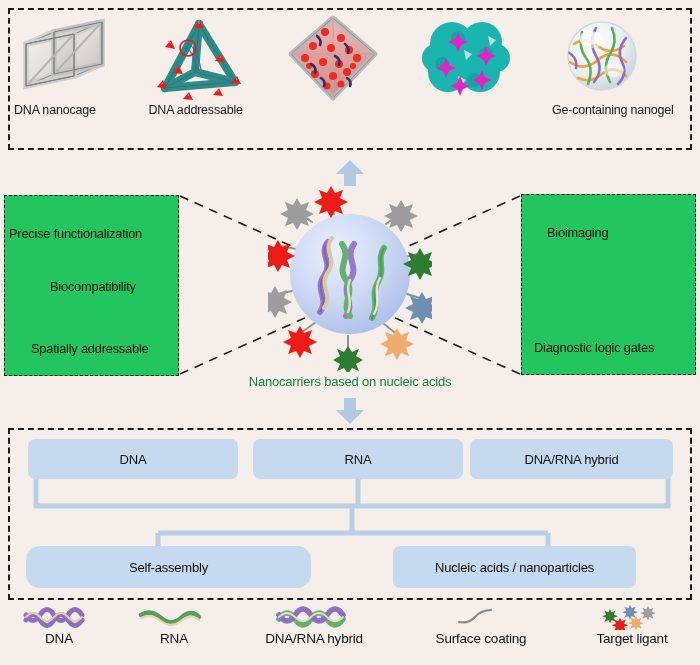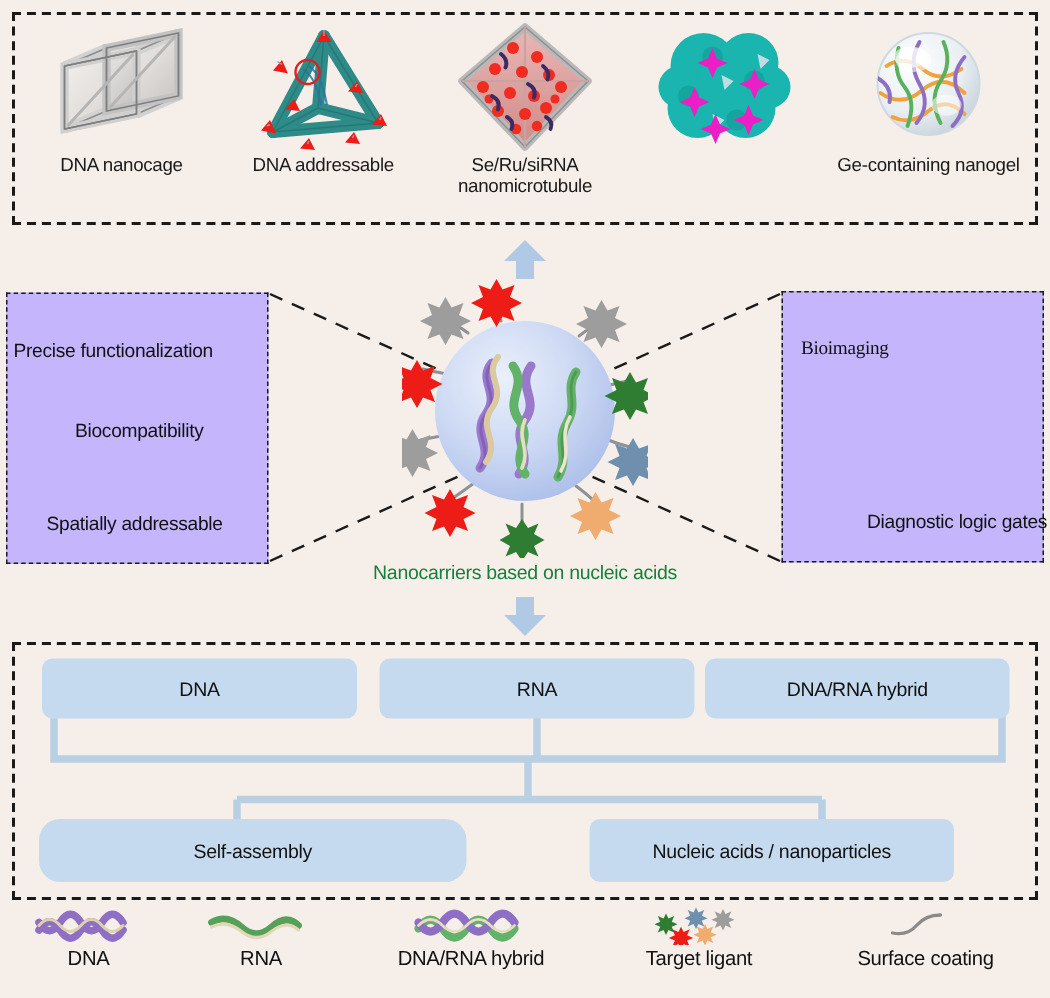--- a/index.html
+++ b/index.html
@@ -26,42 +26,42 @@
     position: absolute;
     border: 2px dashed #1a1a1a;
     box-sizing: border-box;
   }
   #top-panel   { left: 8px;  top: 8px;   width: 684px; height: 142px; }
   #bottom-panel{ left: 8px;  top: 428px; width: 684px; height: 172px; }
 
   .callout-box {
     position: absolute;
     border: 1.6px dashed #1a1a1a;
-    background: #c4b5fd;
+    background: #22c55e;
     box-sizing: border-box;
   }
   #left-callout  { left: 4px;   top: 195px; width: 175px; height: 181px; }
   #right-callout { left: 521px; top: 194px; width: 175px; height: 181px; }
 
   .callout-line { position: absolute; }
 
   
   #top-row {
     position: absolute;
     left: 14px; top: 14px;
     width: 672px; height: 130px;
     display: flex;
     align-items: flex-start;
     justify-content: space-between;
   }
   .nano-item {
     width: 134px;
     display: flex;
     flex-direction: column;
-    align-items: center;
+    align-items: flex-start;
   }
   .nano-art {
     width: 100px;
     height: 88px;
     position: relative;
   }
   .nano-label {
     margin-top: 2px;
     font-size: 12.5px;
     line-height: 13.5px;
@@ -74,23 +74,23 @@
   .callout-text {
     position: absolute;
     font-size: 12.8px;
     color: #111;
     white-space: pre;
     letter-spacing: -0.2px;
   }
   #lc-t1 { left: 4px;  top: 30px; }
   #lc-t2 { left: 45px; top: 83px; }
   #lc-t3 { left: 26px; top: 145px; }
-  #rc-t1 { left: 12px; top: 30px; font-family: Liberation Serif, serif; }
+  #rc-t1 { left: 25px; top: 30px; }
   #rc-t2 { left: 12px; top: 80px; line-height: 17px; }
-  #rc-t3 { left: 12px; top: 145px; margin-left: 44px; }
+  #rc-t3 { left: 12px; top: 145px; }
 
   
   #center-graphic {
     position: absolute;
     left: 268px; top: 186px;
     width: 164px; height: 186px;
   }
   #center-caption {
     position: absolute;
     left: 0; right: 0;
@@ -272,22 +272,20 @@
           <g stroke="#3b2a66" stroke-width="2.6" fill="none" stroke-linecap="round">
             <path d="M34,22 q5,4 3,9"></path>
             <path d="M62,30 q5,4 3,9"></path>
             <path d="M28,50 q6,3 4,9"></path>
             <path d="M52,42 q6,3 4,9"></path>
             <path d="M64,64 q5,3 3,8"></path>
             <path d="M38,64 q5,3 3,8"></path>
           </g>
         </svg>
       </div>
-      <div class="nano-label">Se/Ru/siRNA
-nanomicrotubule</div>
     </div>
 
     <div class="nano-item">
       <div class="nano-art">
         <svg width="100" height="88" viewBox="0 0 100 88">
           <g fill="#19b5ae">
             <circle cx="34" cy="30" r="22"></circle>
             <circle cx="64" cy="28" r="20"></circle>
             <circle cx="30" cy="58" r="20"></circle>
             <circle cx="62" cy="58" r="20"></circle>
@@ -529,20 +527,29 @@
           <g fill="none" stroke-linecap="round">
             <path d="M4,13 q8,-12 16,0 q8,12 16,0 q8,-12 16,0 q8,12 16,0" stroke="#62b269" stroke-width="5.5"></path>
             <path d="M4,9 q8,12 16,0 q8,-12 16,0 q8,12 16,0 q8,-12 16,0" stroke="#8f6fc4" stroke-width="5.5"></path>
             <path d="M4,11 q8,-8 16,0 q8,8 16,0 q8,-8 16,0 q8,8 16,0" stroke="#e6dcc0" stroke-width="1.8"></path>
           </g>
         </svg>
       </div>
       <div class="legend-label">DNA/RNA hybrid</div>
     </div>
 
+    <div id="li-coat" class="legend-item">
+      <div class="legend-art">
+        <svg width="60" height="22" viewBox="0 0 60 22">
+          <path d="M8,16 q10,2 16,-5 q6,-7 16,-7" fill="none" stroke="#8a8a8a" stroke-width="2.2" stroke-linecap="round"></path>
+        </svg>
+      </div>
+      <div class="legend-label">Surface coating</div>
+    </div>
+
     <div id="li-lig" class="legend-item">
       <div class="legend-art">
         <svg width="64" height="26" viewBox="0 0 64 26">
           <g>
             <g fill="#2e7d32" transform="translate(10,10) scale(0.55)">
                 <path d="M0,-9 l3,6 7,-3 -3,7 7,3 -7,3 3,7 -7,-3 -3,6 -3,-6 -7,3 3,-7 -7,-3 7,-3 -3,-7 7,3 z"></path>
               </g>
             <g fill="#6f8fae" transform="translate(30,6) scale(0.55)">
                 <path d="M0,-9 l3,6 7,-3 -3,7 7,3 -7,3 3,7 -7,-3 -3,6 -3,-6 -7,3 3,-7 -7,-3 7,-3 -3,-7 7,3 z"></path>
               </g>
@@ -553,24 +560,15 @@
                 <path d="M0,-9 l3,6 7,-3 -3,7 7,3 -7,3 3,7 -7,-3 -3,6 -3,-6 -7,3 3,-7 -7,-3 7,-3 -3,-7 7,3 z"></path>
               </g>
             <g fill="#ee1c16" transform="translate(20,19) scale(0.58)">
                 <path d="M0,-9 l3,6 7,-3 -3,7 7,3 -7,3 3,7 -7,-3 -3,6 -3,-6 -7,3 3,-7 -7,-3 7,-3 -3,-7 7,3 z"></path>
               </g>
           </g>
         </svg>
       </div>
       <div class="legend-label">Target ligant</div>
     </div>
-
-    <div id="li-coat" class="legend-item">
-      <div class="legend-art">
-        <svg width="60" height="22" viewBox="0 0 60 22">
-          <path d="M8,16 q10,2 16,-5 q6,-7 16,-7" fill="none" stroke="#8a8a8a" stroke-width="2.2" stroke-linecap="round"></path>
-        </svg>
-      </div>
-      <div class="legend-label">Surface coating</div>
-    </div>
   </div>
 
 </div>
 
 </body></html>

